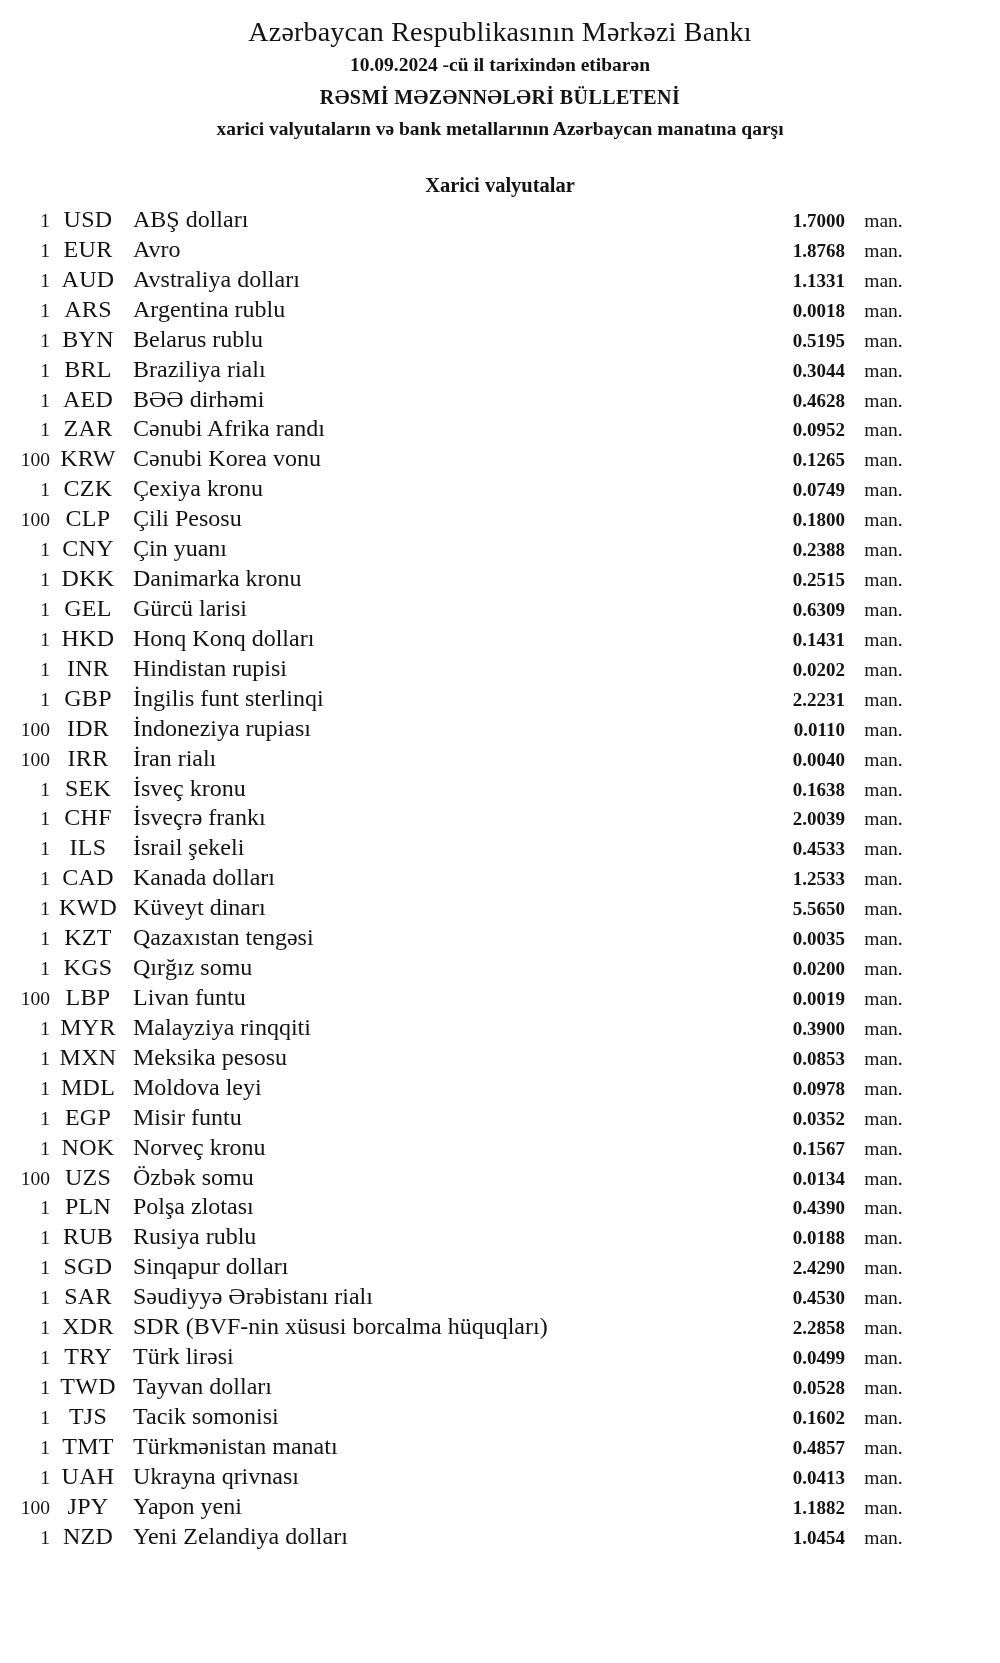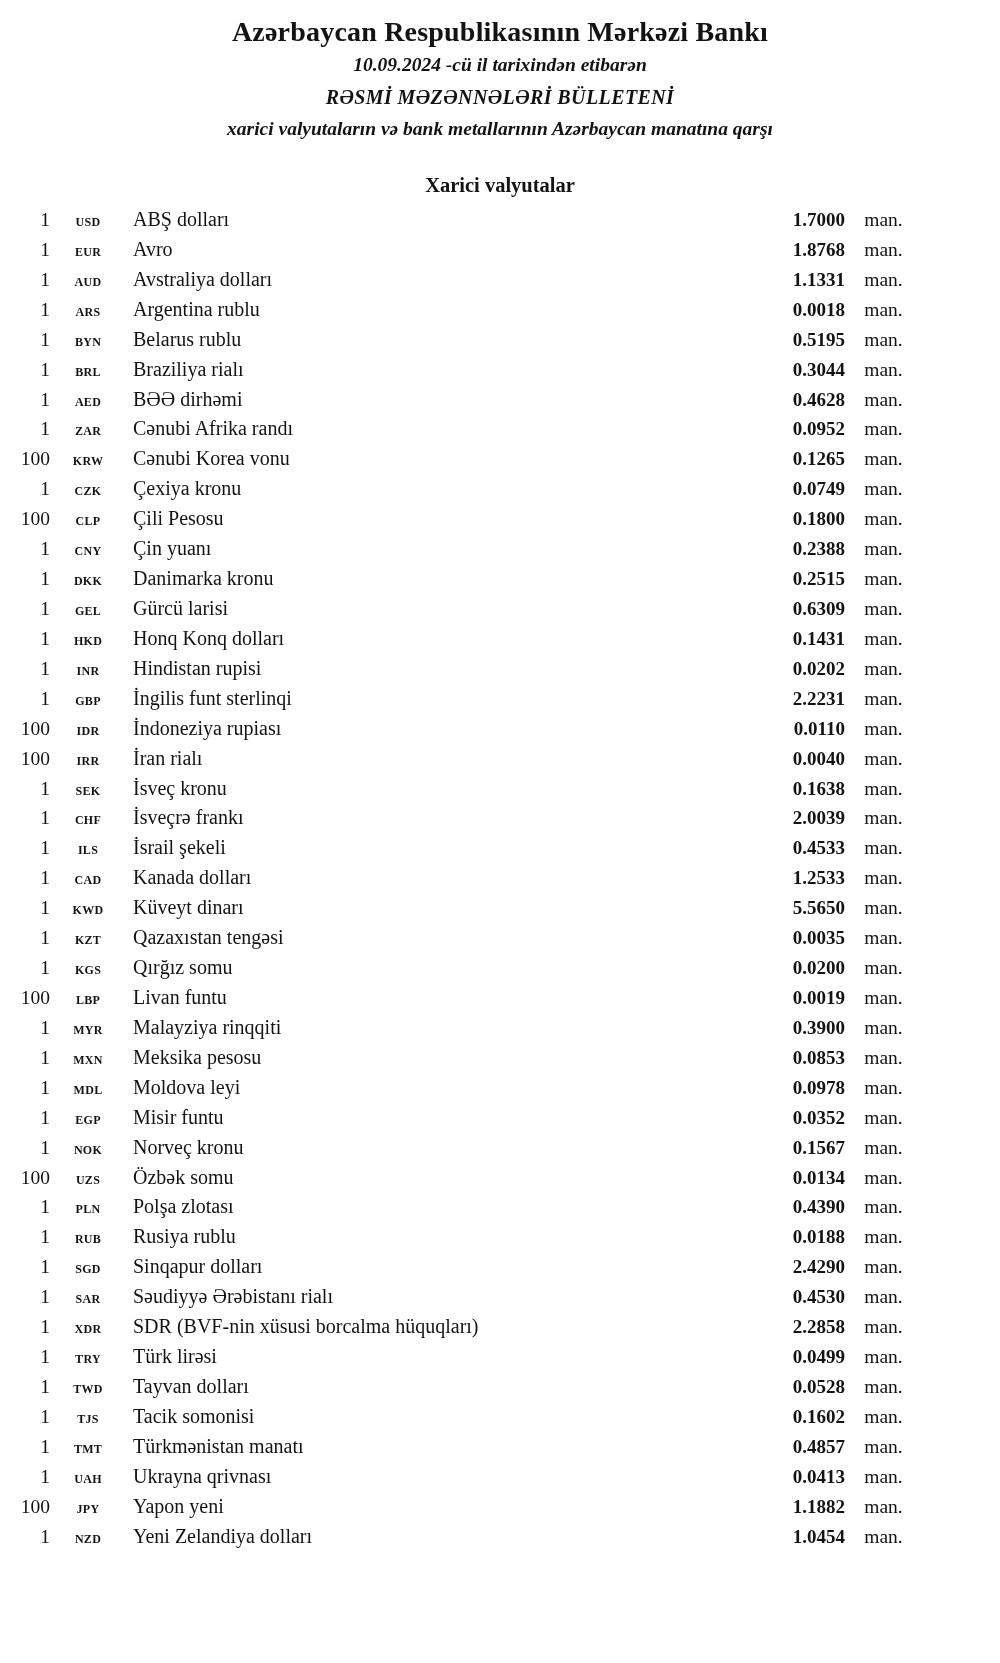--- a/index.html
+++ b/index.html
@@ -16,30 +16,29 @@
     margin: 0 auto;
     background: #ffffff;
     box-sizing: border-box;
     padding: 14px 0 0 0;
     overflow: hidden;
   }
   .title {
     margin: 0;
     text-align: center;
     font-size: 28px;
-    font-weight: 700;
+    font-weight: 400;
     letter-spacing: 0.2px;
     line-height: 36px;
   }
   .subhead {
     text-align: center;
     font-weight: 700;
     font-size: 19.5px;
     line-height: 30px;
-    font-style: italic;
   }
   .subhead.bulletin {
     font-size: 20px;
     line-height: 34px;
     letter-spacing: 0.4px;
   }
   .section-title {
     text-align: center;
     font-weight: 700;
     font-size: 20.5px;
@@ -60,27 +59,26 @@
     line-height: 29.93px;
     font-size: 20px;
   }
   .qty-cell {
     text-align: right;
     padding-right: 2px;
     font-size: 19.5px;
   }
   .code-cell {
     text-align: center;
-    font-size: 12px;
+    font-size: 24px;
     letter-spacing: 0.3px;
-    font-weight: bold;
   }
   .name-cell {
     padding-left: 9px;
-    font-size: 20px;
+    font-size: 24px;
     white-space: nowrap;
     overflow: hidden;
   }
   .rate-cell {
     text-align: right;
     padding-right: 3px;
     font-weight: 700;
     font-size: 19px;
   }
   .unit-cell {

